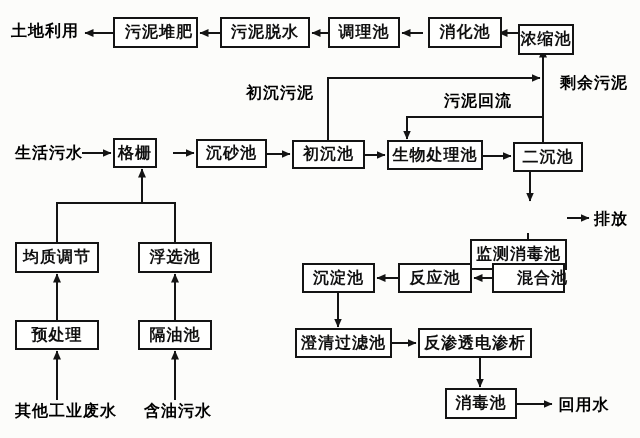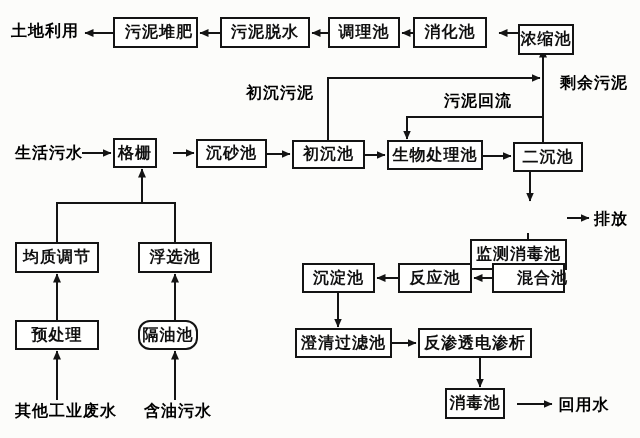--- a/index.html
+++ b/index.html
@@ -72,21 +72,21 @@
   <div id="nodes-layer">
       <div class="node" style="left: 113px; top: 17px; width: 85px; height: 31px; padding-left: 7px;">
         <span>污泥堆肥</span>
       </div>
       <div class="node" style="left: 220px; top: 17px; width: 90px; height: 31px;">
         <span>污泥脱水</span>
       </div>
       <div class="node" style="left: 328px; top: 17px; width: 72px; height: 31px;">
         <span>调理池</span>
       </div>
-      <div class="node" style="left: 413px; top: 17px; width: 74px; height: 31px;">
+      <div class="node" style="left: 428px; top: 17px; width: 74px; height: 31px;">
         <span>消化池</span>
       </div>
       <div class="node" style="left: 518px; top: 24px; width: 56px; height: 31px;">
         <span>浓缩池</span>
       </div>
       <div class="node" style="left: 113px; top: 138px; width: 44px; height: 30px; text-align: center;">
         <span>格栅</span>
       </div>
       <div class="node" style="left: 196px; top: 139px; width: 71px; height: 29px;">
         <span>沉砂池</span>
@@ -111,33 +111,33 @@
       </div>
       <div class="node" style="left: 302px; top: 263px; width: 73px; height: 30px;">
         <span>沉淀池</span>
       </div>
       <div class="node" style="left: 295px; top: 328px; width: 97px; height: 30px;">
         <span>澄清过滤池</span>
       </div>
       <div class="node" style="left: 418px; top: 328px; width: 114px; height: 30px; text-align: center;">
         <span>反渗透电渗析</span>
       </div>
-      <div class="node" style="left: 445px; top: 388px; width: 60px; height: 31px;">
+      <div class="node" style="left: 445px; top: 388px; width: 72px; height: 31px;">
         <span>消毒池</span>
       </div>
       <div class="node" style="left: 15px; top: 242px; width: 84px; height: 31px;">
         <span>均质调节</span>
       </div>
       <div class="node" style="left: 138px; top: 242px; width: 74px; height: 31px;">
         <span>浮选池</span>
       </div>
       <div class="node" style="left: 15px; top: 320px; width: 84px; height: 30px;">
         <span>预处理</span>
       </div>
-      <div class="node" style="left: 138px; top: 320px; width: 60px; height: 30px; border-radius: 12px;">
+      <div class="node" style="left: 138px; top: 320px; width: 74px; height: 30px;">
         <span>隔油池</span>
       </div>
     </div>
   <div id="labels-layer">
       <div class="flabel" style="left: 45px; top: 31px;"><span>土地利用</span></div>
       <div class="flabel" style="left: 49px; top: 153px;"><span>生活污水</span></div>
       <div class="flabel" style="left: 280px; top: 93px;"><span>初沉污泥</span></div>
       <div class="flabel" style="left: 478px; top: 101px;"><span>污泥回流</span></div>
       <div class="flabel" style="left: 594px; top: 83px;"><span>剩余污泥</span></div>
       <div class="flabel" style="left: 611px; top: 219px;"><span>排放</span></div>

